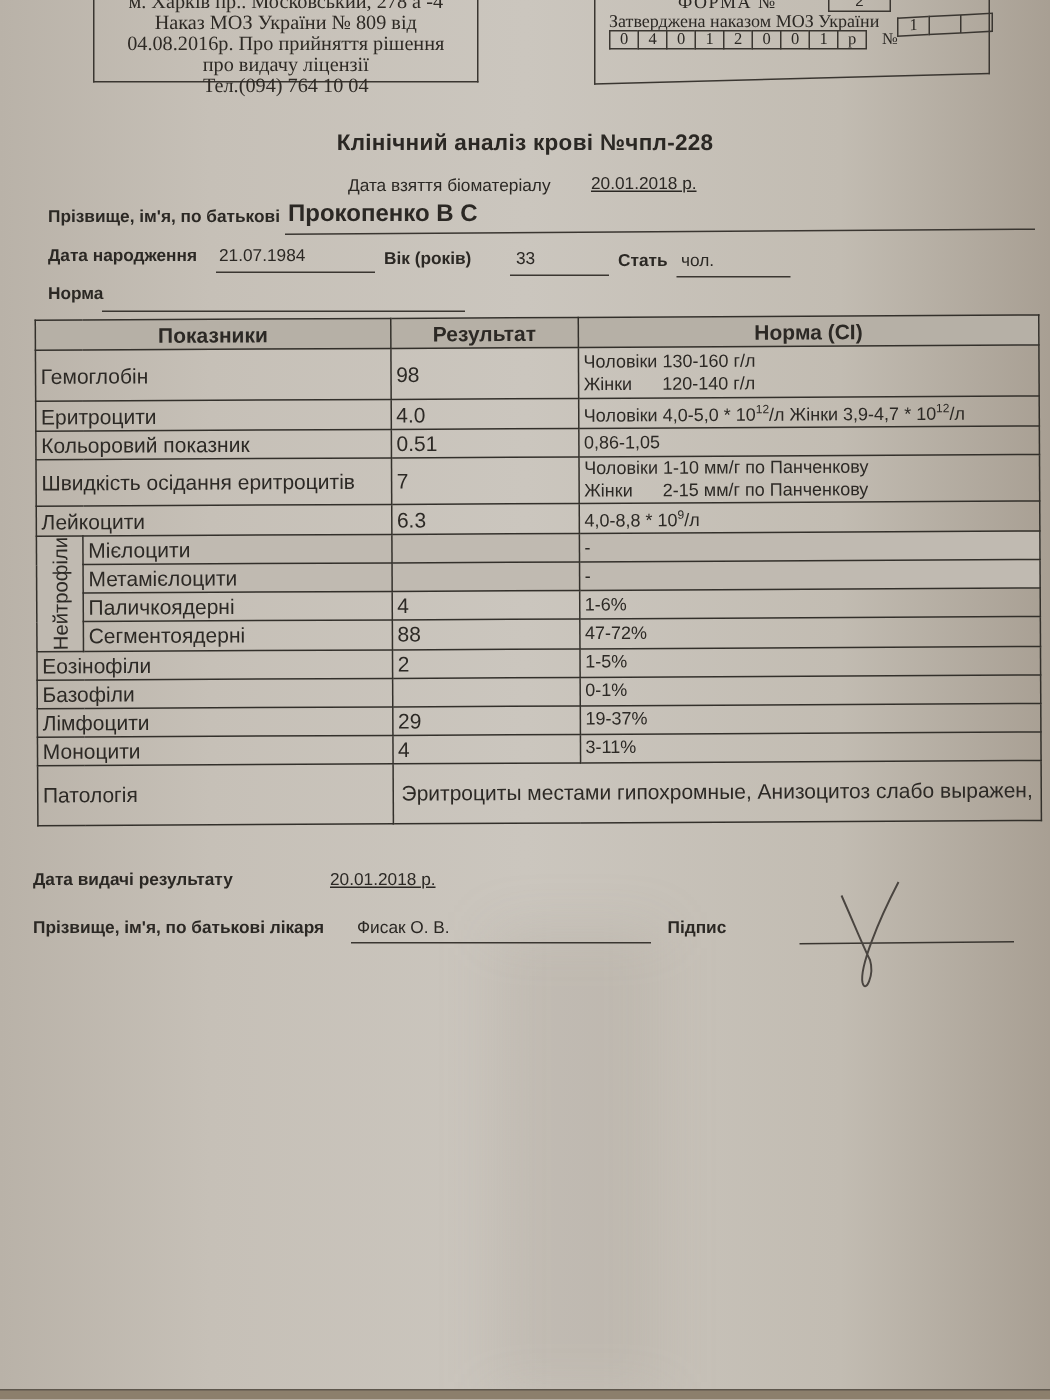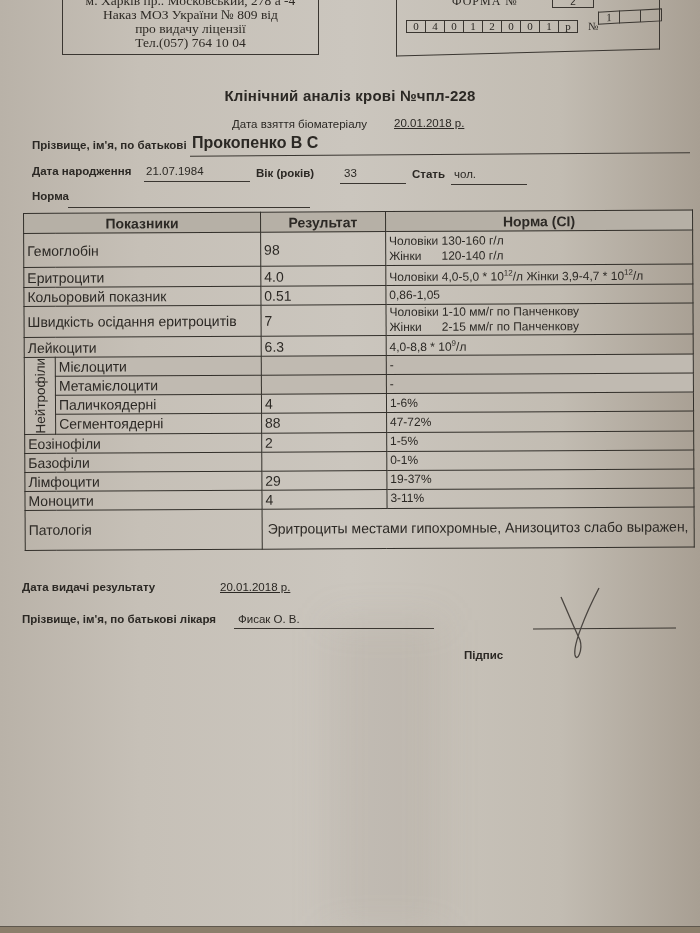--- a/index.html
+++ b/index.html
@@ -45,27 +45,29 @@
 </style>
 </head>
 <body>
 
 <div class="paper">
   <div class="shade"></div>
 
   <div class="hdr-left">
     <div>м. Харків пр.. Московський, 278 а -4</div>
     <div>Наказ МОЗ України № 809 від</div>
+    <div>04.08.2016р. Про прийняття рішення</div>
     <div>про видачу ліцензії</div>
-    <div>Тел.(057) 764 10 04</div>
+    <div>Тел.(094) 764 10 04</div>
   </div>
 
   <div class="hdr-right"></div>
   <div class="forma">ФОРМА №</div>
   <div class="forma-box">2</div>
+  <div class="approved">Затверджена наказом МОЗ України</div>
   <div class="digits">
     <span>0</span>
     <span>4</span>
     <span>0</span>
     <span>1</span>
     <span>2</span>
     <span>0</span>
     <span>0</span>
     <span>1</span>
     <span>р</span>
@@ -206,20 +208,20 @@
         </tr>
       </tbody>
   </table>
 
   <div class="label b" style="left:22px;top:581px;">Дата видачі результату</div>
   <div class="uval" style="left:220px;top:581px;">20.01.2018 р.</div>
 
   <div class="label b" style="left:22px;top:613px;">Прізвище, ім'я, по батькові лікаря</div>
   <div class="label" style="left:238px;top:613px;">Фисак О. В.</div>
   <div class="line" style="left:234px;top:628px;width:200px;"></div>
-  <div class="label b" style="left:464px;top:613px;margin-top:36px;">Підпис</div>
+  <div class="label b" style="left:445px;top:613px;">Підпис</div>
   <div class="line" style="left:533px;top:628px;width:143px;transform:rotate(-0.5deg);"></div>
   <svg class="sig" width="50" height="80" viewBox="0 0 50 80">
     <path d="M6 12 C14 30,20 45,25 55 C28 65,22 78,20 70 C18 60,30 30,44 3" fill="none" stroke="#4a4540" stroke-width="1.3"></path>
   </svg>
 
   <div class="bottom-edge"></div>
 </div>
 
 </body></html>

